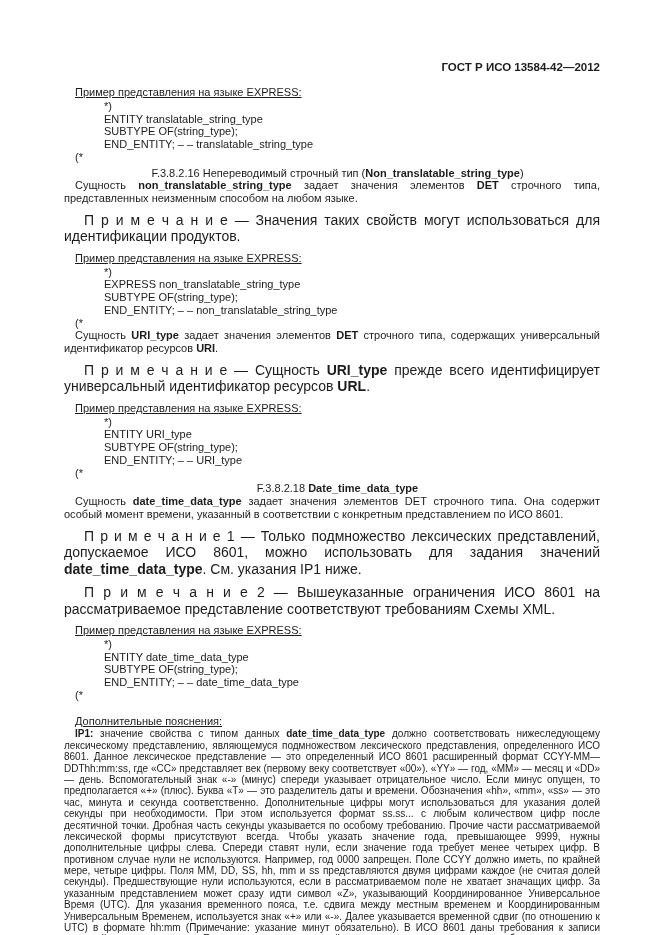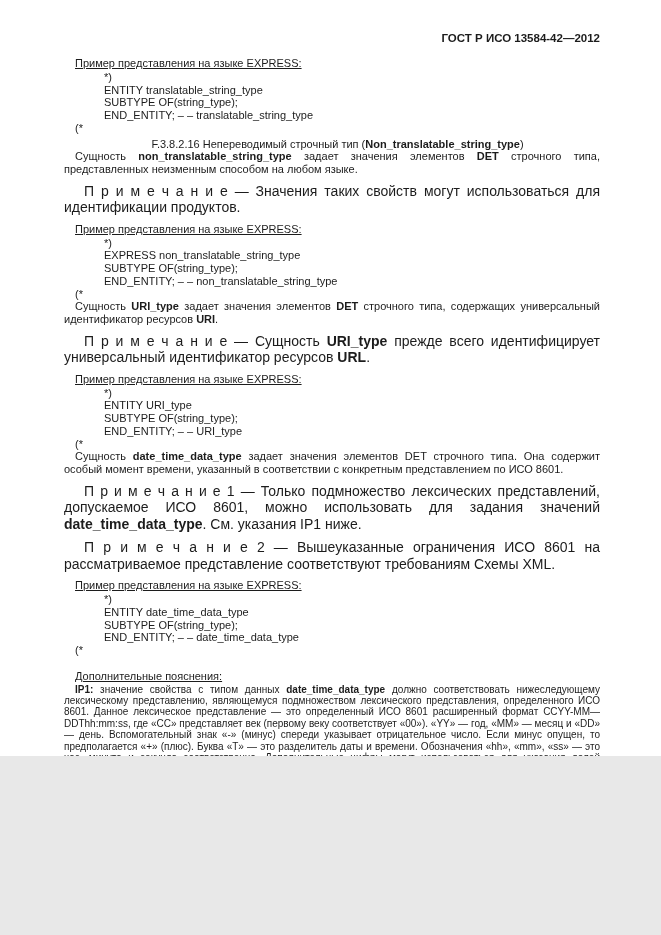--- a/index.html
+++ b/index.html
@@ -1,25 +1,25 @@
 <!DOCTYPE html>
 <html><head>
 <meta charset="utf-8">
 <style>
   * { margin: 0; padding: 0; box-sizing: border-box; }
   html, body { background: #e8e8e8; }
   body { font-family: "Liberation Sans", sans-serif; }
   .page {
     position: relative;
     width: 661px;
-    height: 756px;
+    height: 935px;
     margin: 0 auto;
     background: #ffffff;
     color: #1c1c1c;
-    padding: 32px 61px 0 64px;
+    padding: 61px 61px 0 64px;
     overflow: hidden;
   }
   .doc-header {
     text-align: right;
     font-weight: bold;
     font-size: 11.5px;
     margin-bottom: 13px;
   }
   .content {
     font-size: 11px;
@@ -90,20 +90,21 @@
       <div class="block para"><span>Сущность </span><span class="b">URI_type</span><span> задает значения элементов </span><span class="b">DET</span><span> строчного типа, содержащих универсальный идентификатор ресурсов </span><span class="b">URI</span><span>.</span></div>
       <div class="block note"><span>П р и м е ч а н и е  — Сущность </span><span class="b">URI_type</span><span> прежде всего идентифицирует универсальный идентификатор ресурсов </span><span class="b">URL</span><span>.</span></div>
       <div class="block example-heading">Пример представления на языке EXPRESS:</div>
       <div class="block code">
         <div class="code-line ind">*)</div>
         <div class="code-line ind">ENTITY URI_type</div>
         <div class="code-line ind">SUBTYPE OF(string_type);</div>
         <div class="code-line ind">END_ENTITY; – – URI_type</div>
         <div class="code-line">(*</div>
       </div>
+      <div class="block section-heading"><span>F.3.8.2.18 </span><span class="b">Date_time_data_type</span></div>
       <div class="block para"><span>Сущность </span><span class="b">date_time_data_type</span><span> задает значения элементов DET строчного типа. Она содержит особый момент времени, указанный в соответствии с конкретным представлением по ИСО 8601.</span></div>
       <div class="block note"><span>П р и м е ч а н и е  1 — Только подмножество лексических представлений, допускаемое ИСО 8601, можно использовать для задания значений </span><span class="b">date_time_data_type</span><span>. См. указания IP1 ниже.</span></div>
       <div class="block note"><span>П р и м е ч а н и е  2 — Вышеуказанные ограничения ИСО 8601 на рассматриваемое представление соответствуют требованиям Схемы XML.</span></div>
       <div class="block example-heading">Пример представления на языке EXPRESS:</div>
       <div class="block code">
         <div class="code-line ind">*)</div>
         <div class="code-line ind">ENTITY date_time_data_type</div>
         <div class="code-line ind">SUBTYPE OF(string_type);</div>
         <div class="code-line ind">END_ENTITY; – – date_time_data_type</div>
         <div class="code-line">(*</div>

